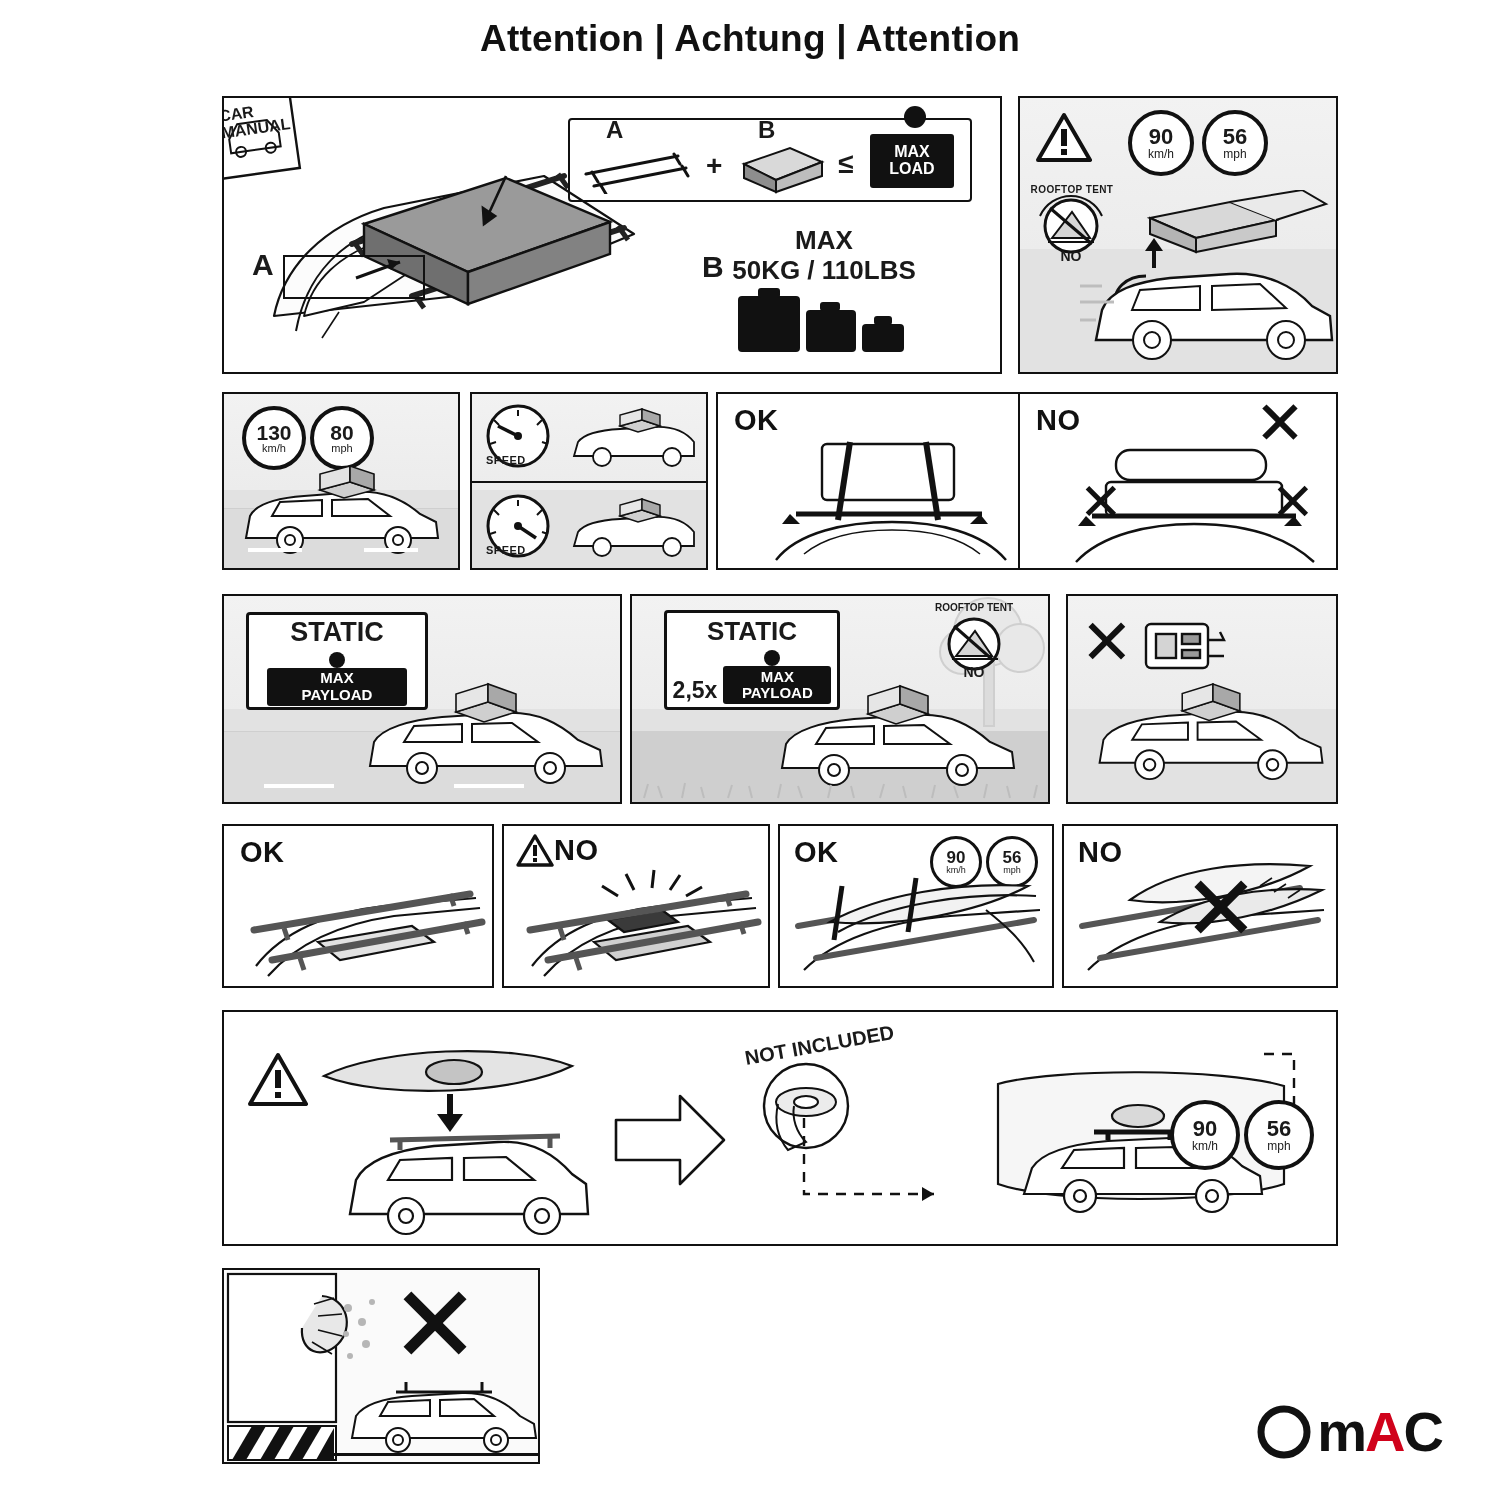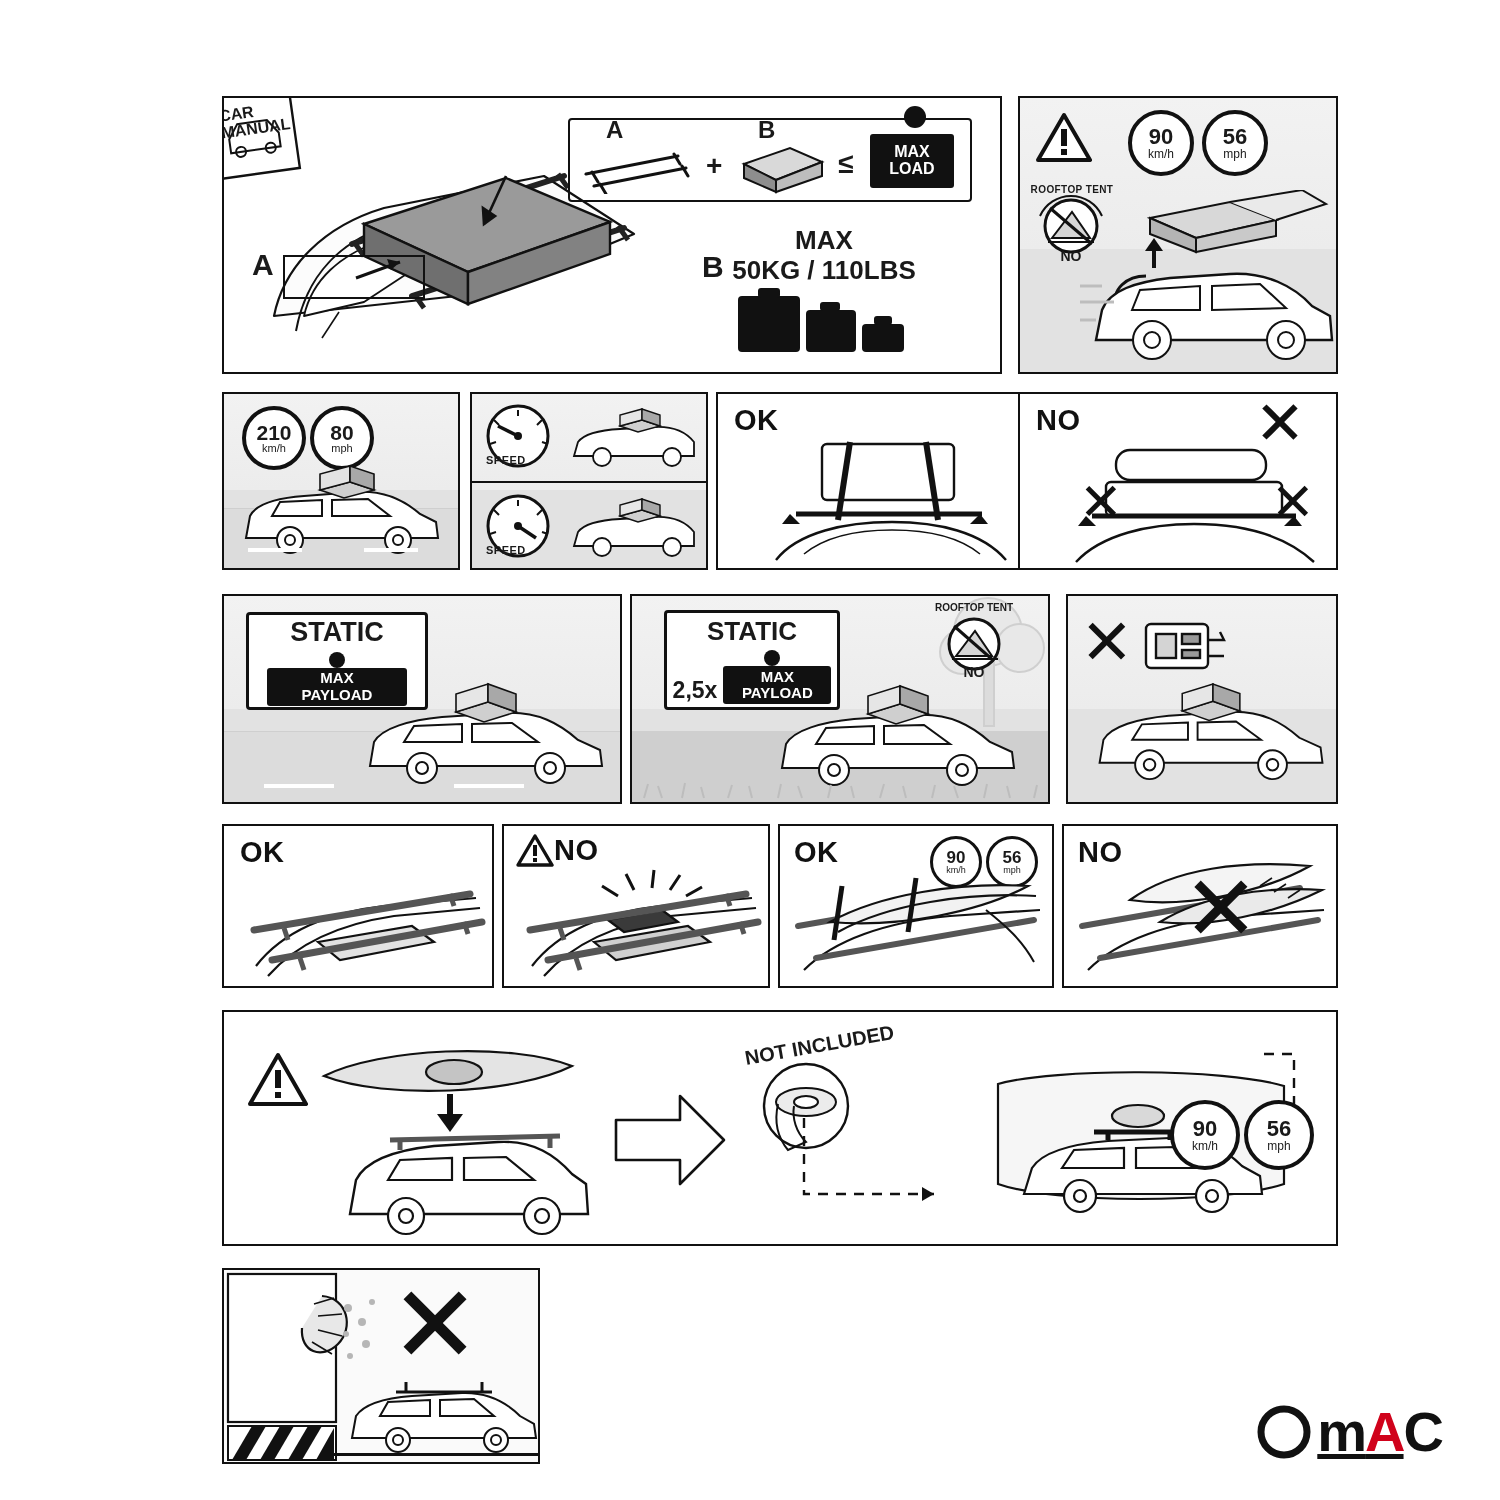--- a/index.html
+++ b/index.html
@@ -101,28 +101,29 @@
   .tentbadge{
     position:absolute;
   }
 
   
   .logo{
     position:absolute;
     font-weight:700;letter-spacing:-2px;
     display:flex;align-items:center;
   }
-  .logo .m{color:#111;text-decoration:underline;}
+  .logo .m{color:#111;}
   .logo .c{color:#111;}
 </style>
 </head>
 <body>
 
 <div class="page">
 
+  <div class="title">Attention | Achtung | Attention</div>
 
   <div class="panel" style="left:222px;top:96px;width:780px;height:278px;">
 
     <svg class="art" style="left:20px;top:18px;" width="420" height="250" viewBox="0 0 420 250">
       <g fill="none" stroke="#111" stroke-width="2.2" stroke-linejoin="round">
 
         <path d="M30 200 C40 150 80 110 140 92 L300 60 L390 118 L250 176 Z" fill="#fcfcfc"></path>
         <path d="M52 215 C62 160 96 124 150 108" stroke-width="2"></path>
         <path d="M78 222 L95 196" stroke-width="1.6"></path>
 
@@ -264,21 +265,21 @@
       <g stroke="#bdbdbd" stroke-width="3">
         <path d="M0 96 h22 M0 112 h34 M0 130 h16"></path>
       </g>
     </svg>
   </div>
 
   <div class="panel" style="left:222px;top:392px;width:238px;height:178px;">
     <div class="sky"></div>
       <div class="ground"></div>
     <div class="roundel" style="left:18px;top:12px;width:56px;height:56px;">
-      <span class="num" style="font-size:21px">210</span>
+      <span class="num" style="font-size:21px">130</span>
       <span class="unit" style="font-size:11px">km/h</span>
     </div>
     <div class="roundel" style="left:86px;top:12px;width:56px;height:56px;">
       <span class="num" style="font-size:21px">80</span>
       <span class="unit" style="font-size:11px">mph</span>
     </div>
     <svg class="art" style="left:14px;top:58px;" width="210" height="112" viewBox="0 0 210 112">
       <g fill="#fff" stroke="#111" stroke-width="2">
         <path d="M8 86 L12 64 C18 52 40 46 66 44 L118 40 C146 38 166 48 182 62 L198 70 L200 86 Z"></path>
         <path d="M34 64 L42 50 L84 48 L84 64 Z"></path>

